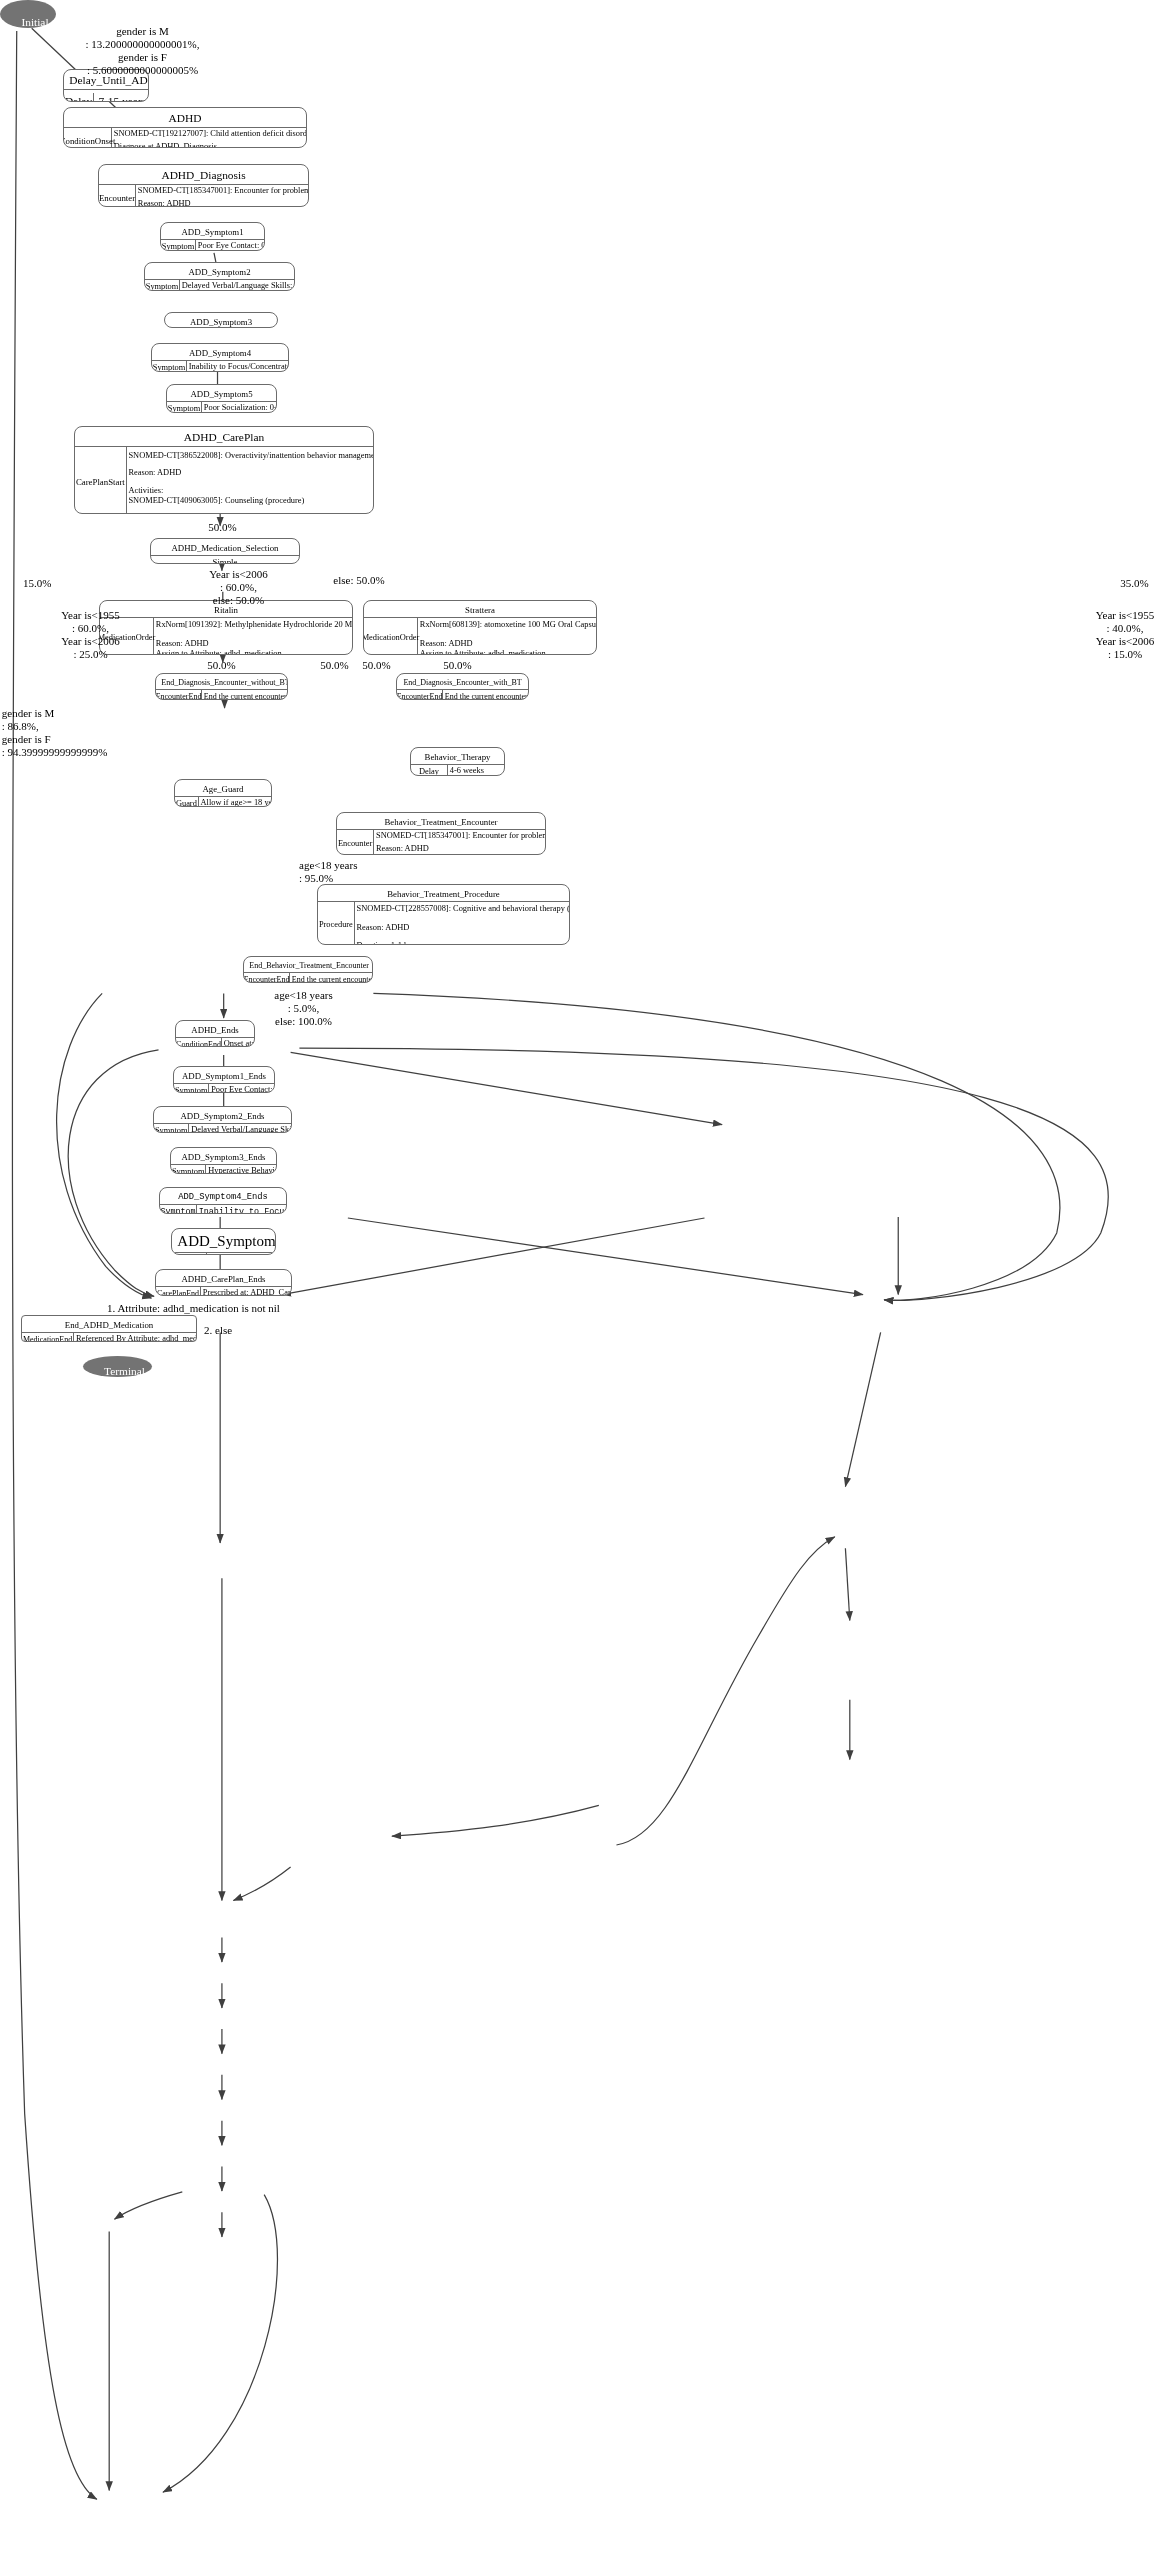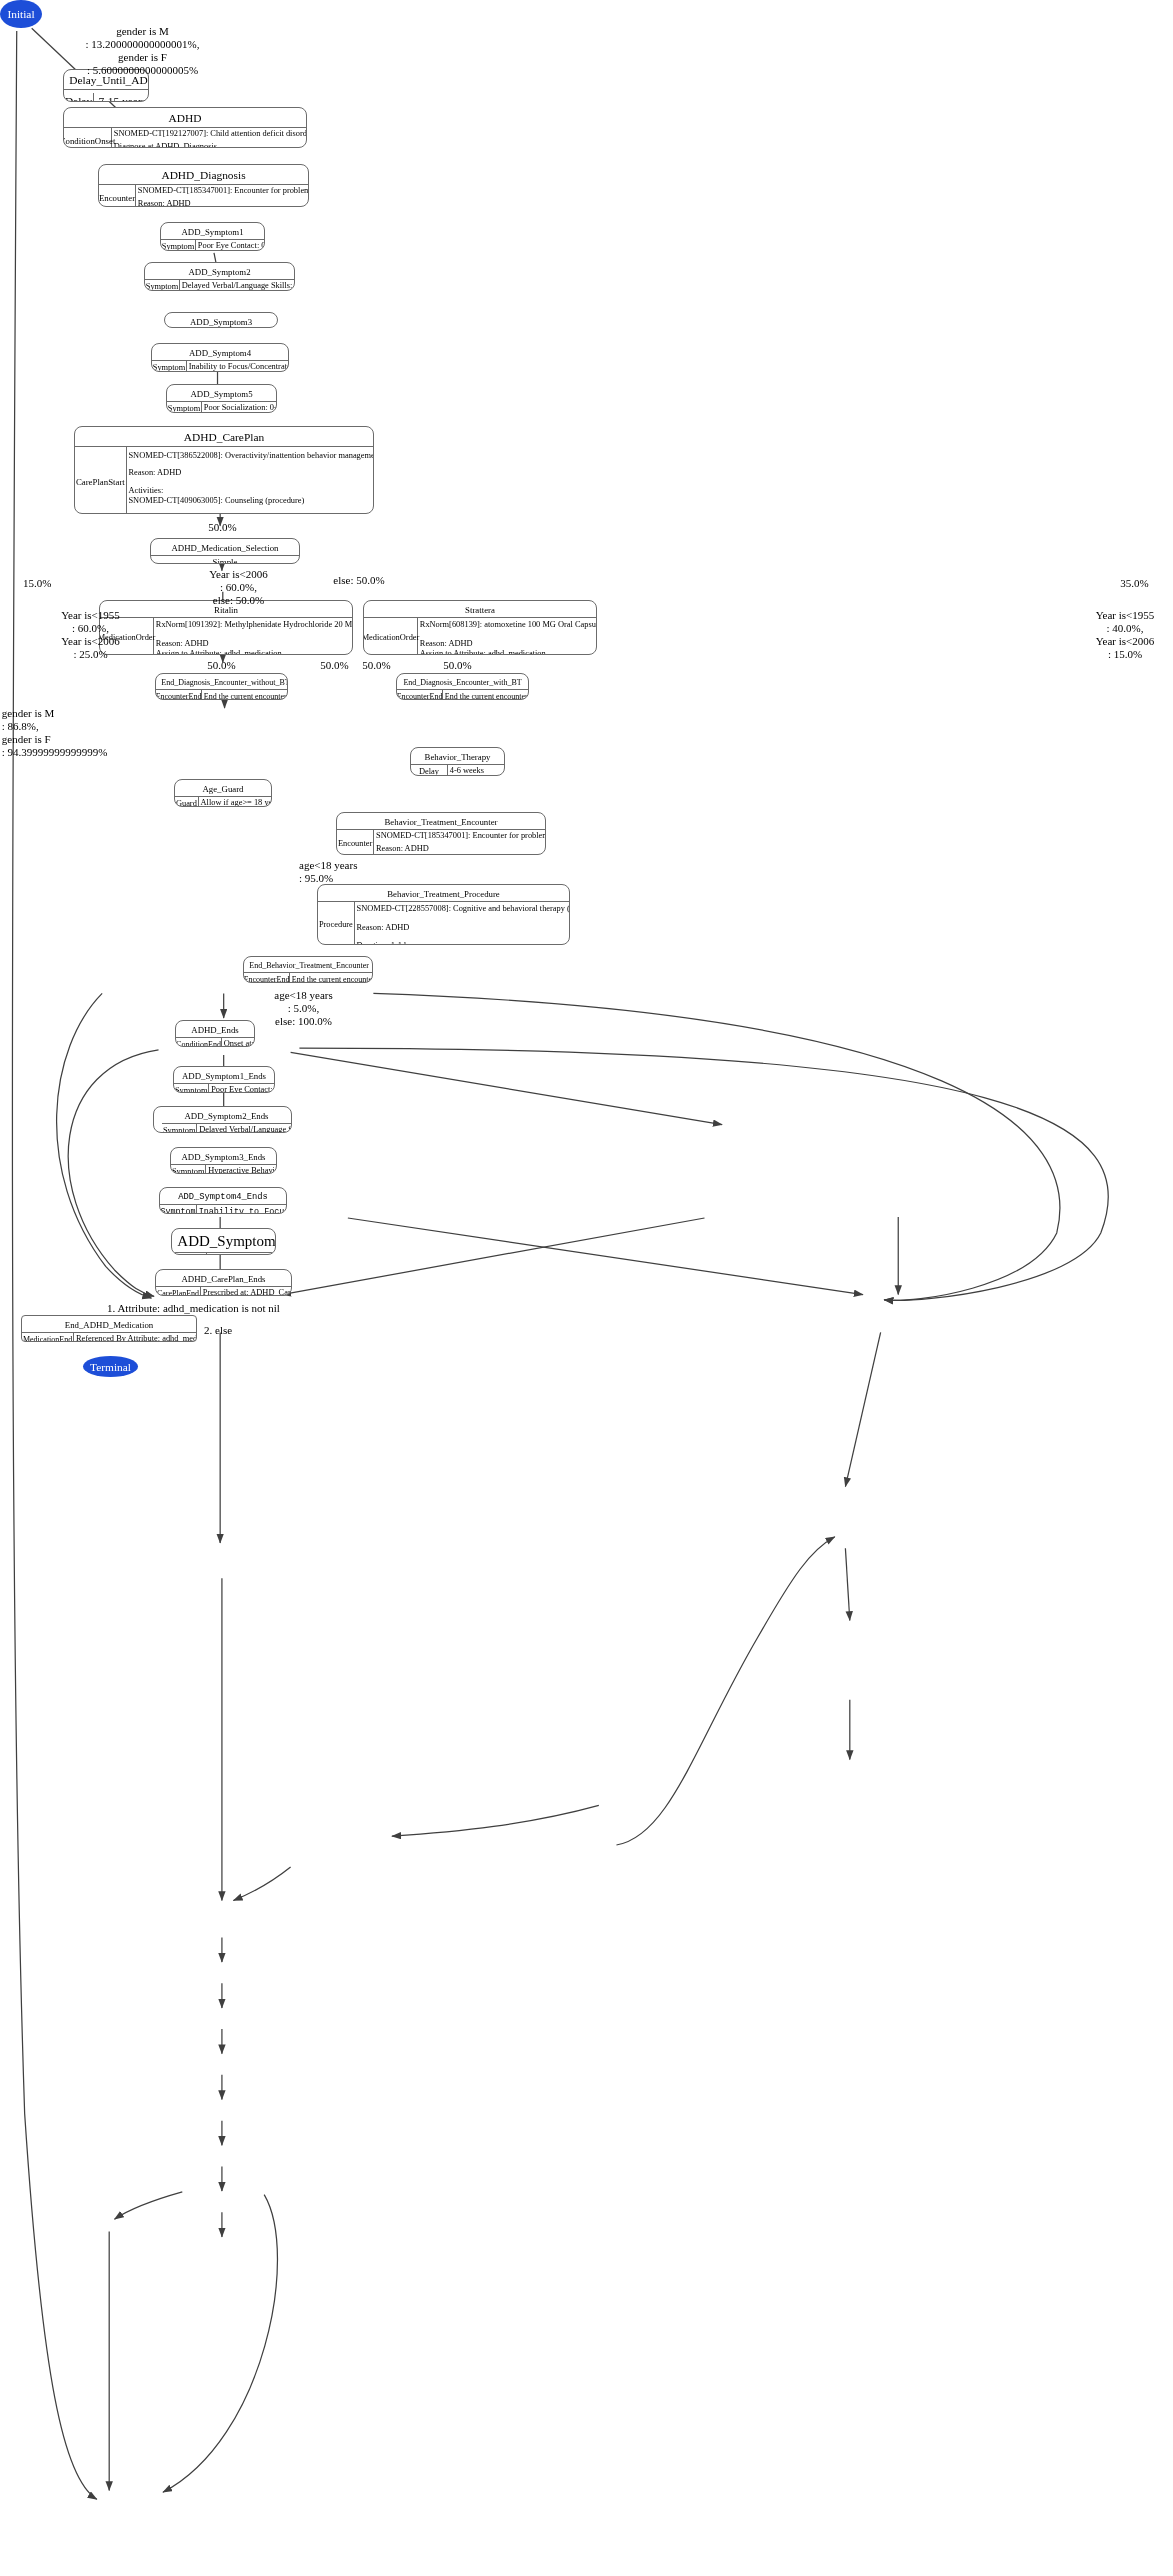--- a/index.html
+++ b/index.html
@@ -16,23 +16,23 @@
   .node .kind{display:flex;align-items:center;justify-content:center;
               font-size:11.4px;padding:1.8px 0.9px;white-space:nowrap;
               border-right:0.9px solid #6b6b6b;box-sizing:border-box;}
   .node .fields{flex:1;padding:3.5px 3.5px 3.5px 4.4px;box-sizing:border-box;}
   .node .fields .f{font-size:11.4px;line-height:1.25;white-space:nowrap;margin:1.8px 0;}
   .node.simple .body{align-items:center;}
   .node.simple .kind{border-right:0.9px solid #6b6b6b;}
   .node.oneline .fields .f{margin:0;}
 
   
-  .ellipse{position:absolute;background:#1d4ed8;border-radius:50%;
-           display:flex;align-items:center;justify-content:center;
-           color:#fff;font-size:11.4px;}
+  .ellipse{position:absolute;background:#737373;border-radius:50%;
+           display:flex;align-items:flex-end;justify-content:center;
+           color:#fff;font-size:11.4px;padding-left:14px;}
 
   
   .elabel{position:absolute;font-size:11px;line-height:1.18;color:#000;
           white-space:pre;text-align:center;}
   .elabel.l{text-align:left;}
 </style>
 </head>
 <body>
 
 <div id="canvas">
@@ -334,21 +334,21 @@
   <div class="node simple oneline" style="left:173px;top:1066px;width:102px;height:27px;">
     <div class="title" style="font-size:8.8px">ADD_Symptom1_Ends</div>
     <div class="body">
         <div class="kind" style="width:37px;font-size:8.4px">Symptom</div>
       <div class="fields" style="padding:0.9px 1.8px">
           <div class="f" style="font-size:8.4px">Poor Eye Contact: 0</div>
         </div>
       </div>
   </div>
 
-  <div class="node simple oneline" style="left:153px;top:1106px;width:139px;height:27px;padding-left:8px;">
+  <div class="node simple oneline" style="left:153px;top:1106px;width:139px;height:27px;">
     <div class="title" style="font-size:8.8px">ADD_Symptom2_Ends</div>
     <div class="body">
         <div class="kind" style="width:37px;font-size:8.4px">Symptom</div>
       <div class="fields" style="padding:0.9px 1.8px">
           <div class="f" style="font-size:8.4px">Delayed Verbal/Language Skills: 0</div>
         </div>
       </div>
   </div>
 
   <div class="node simple oneline" style="left:170px;top:1147px;width:107px;height:27px;">

